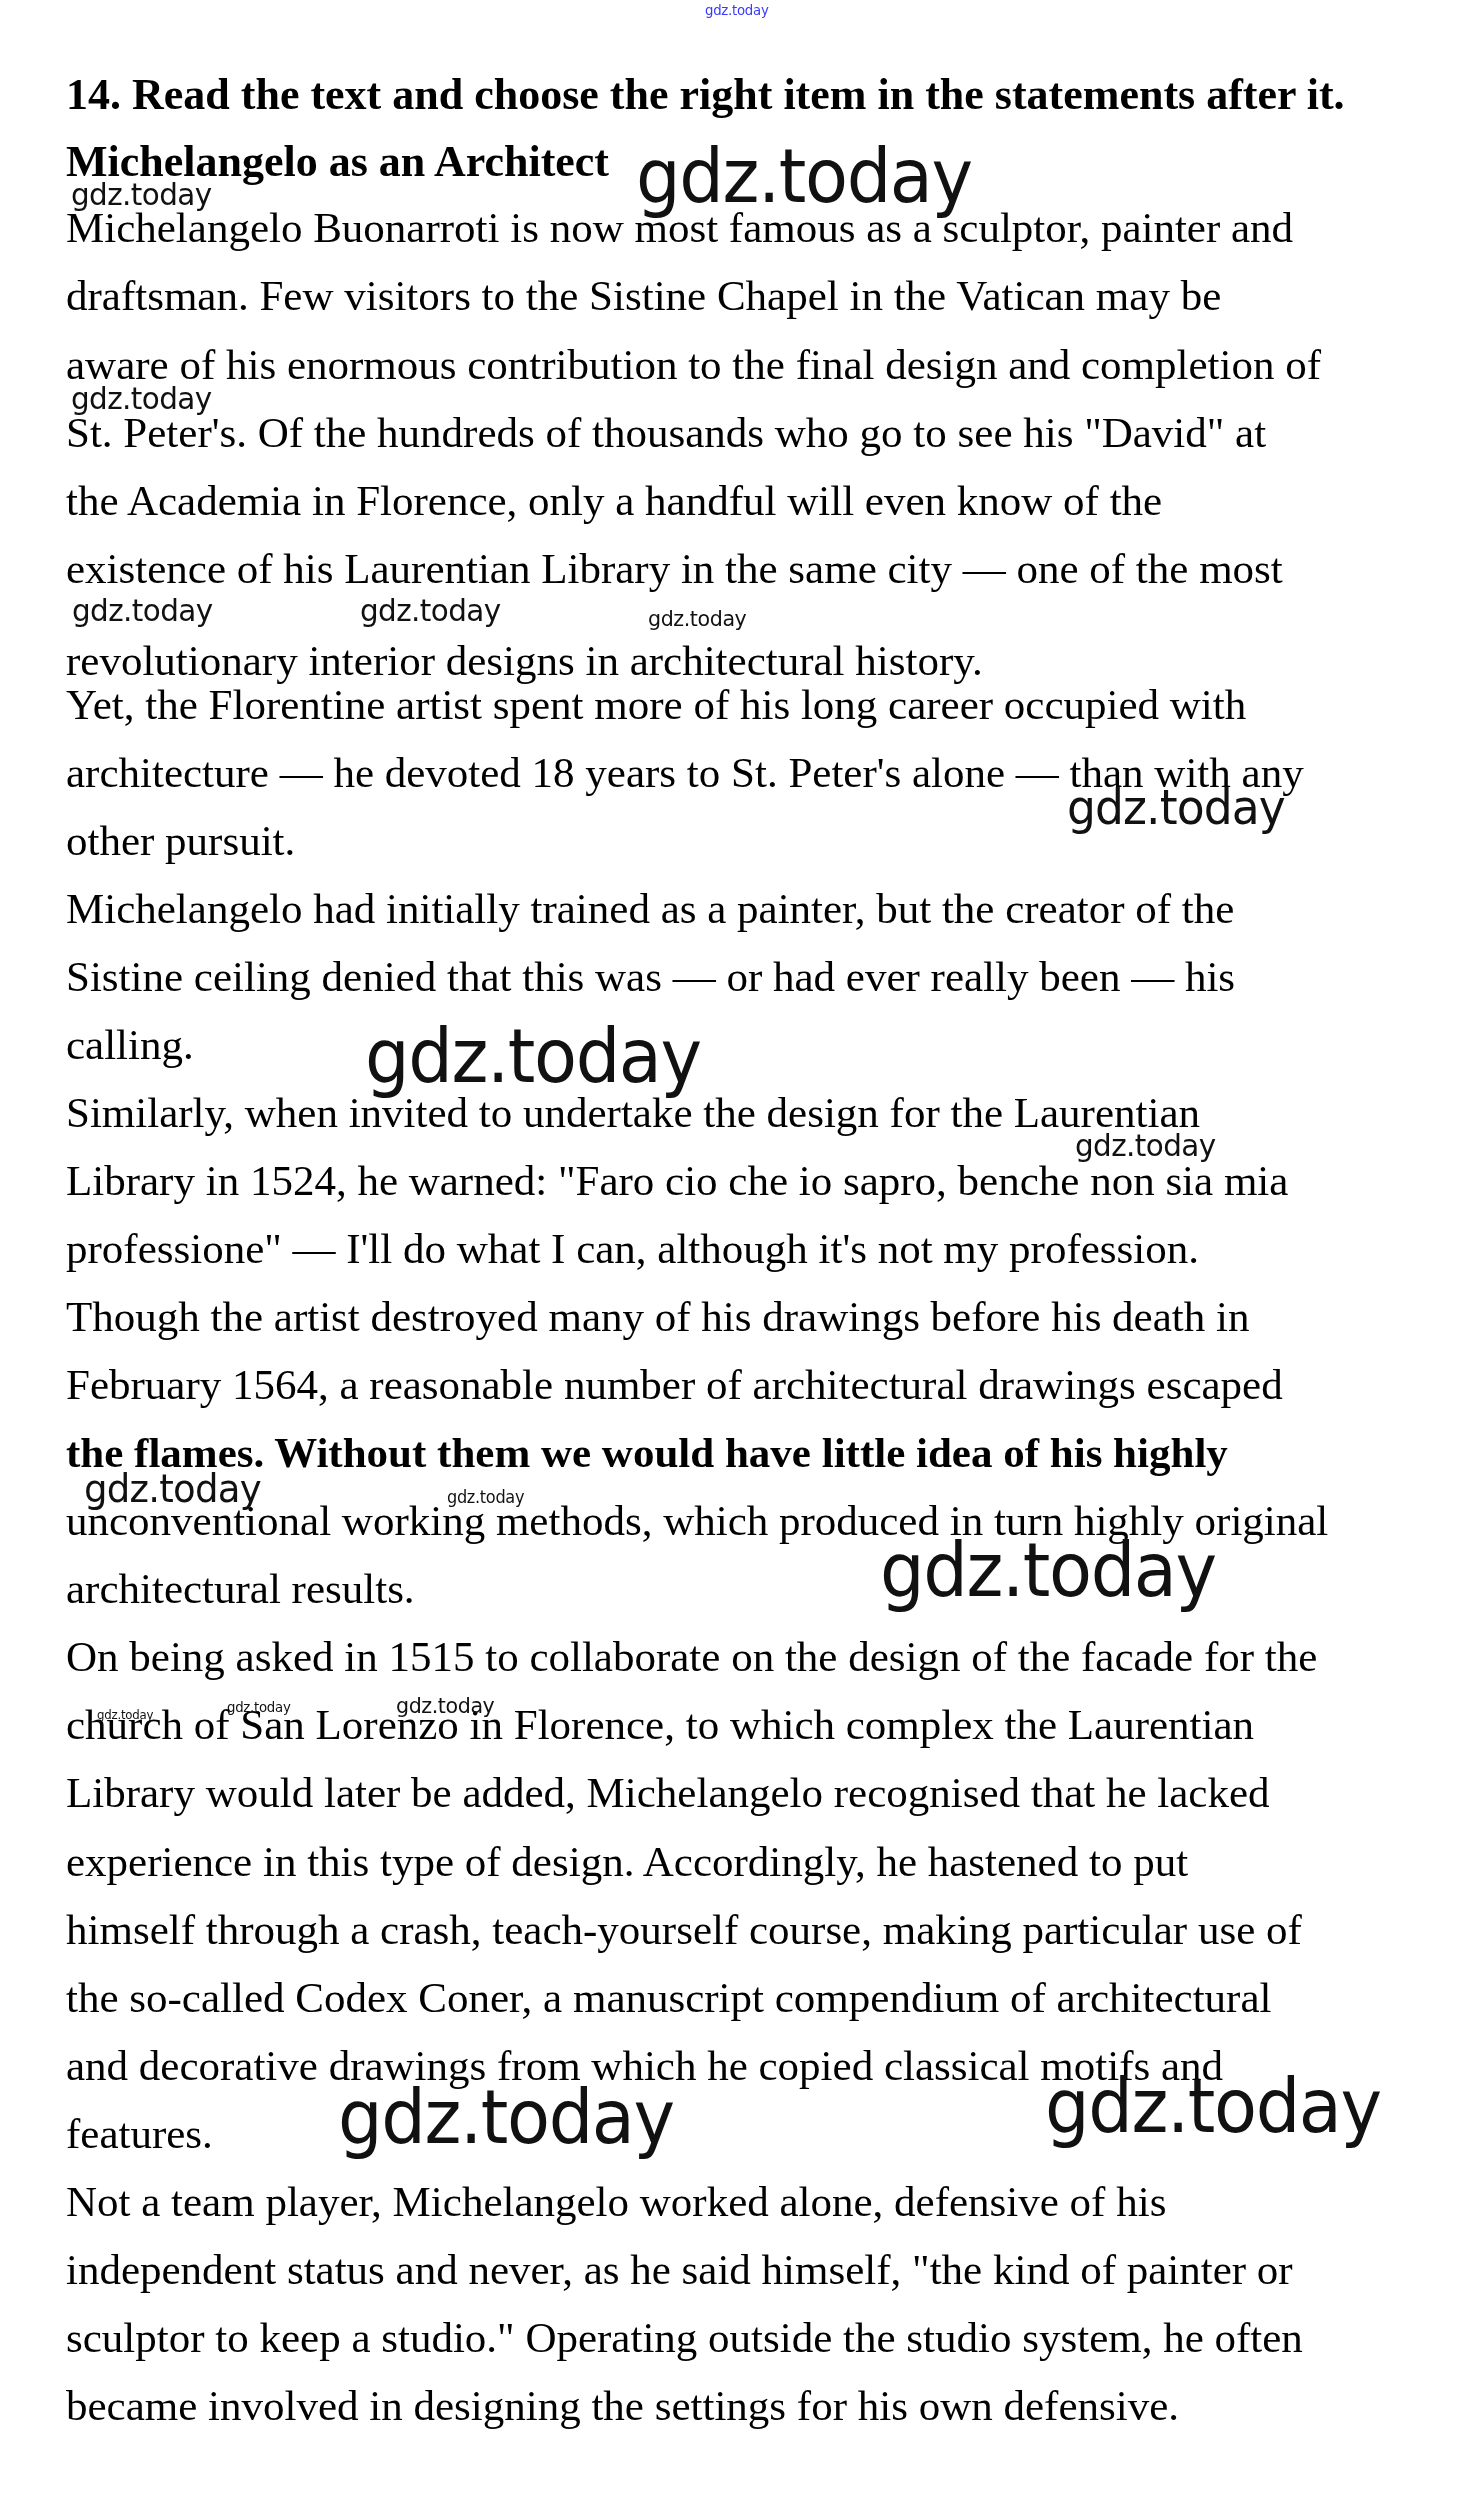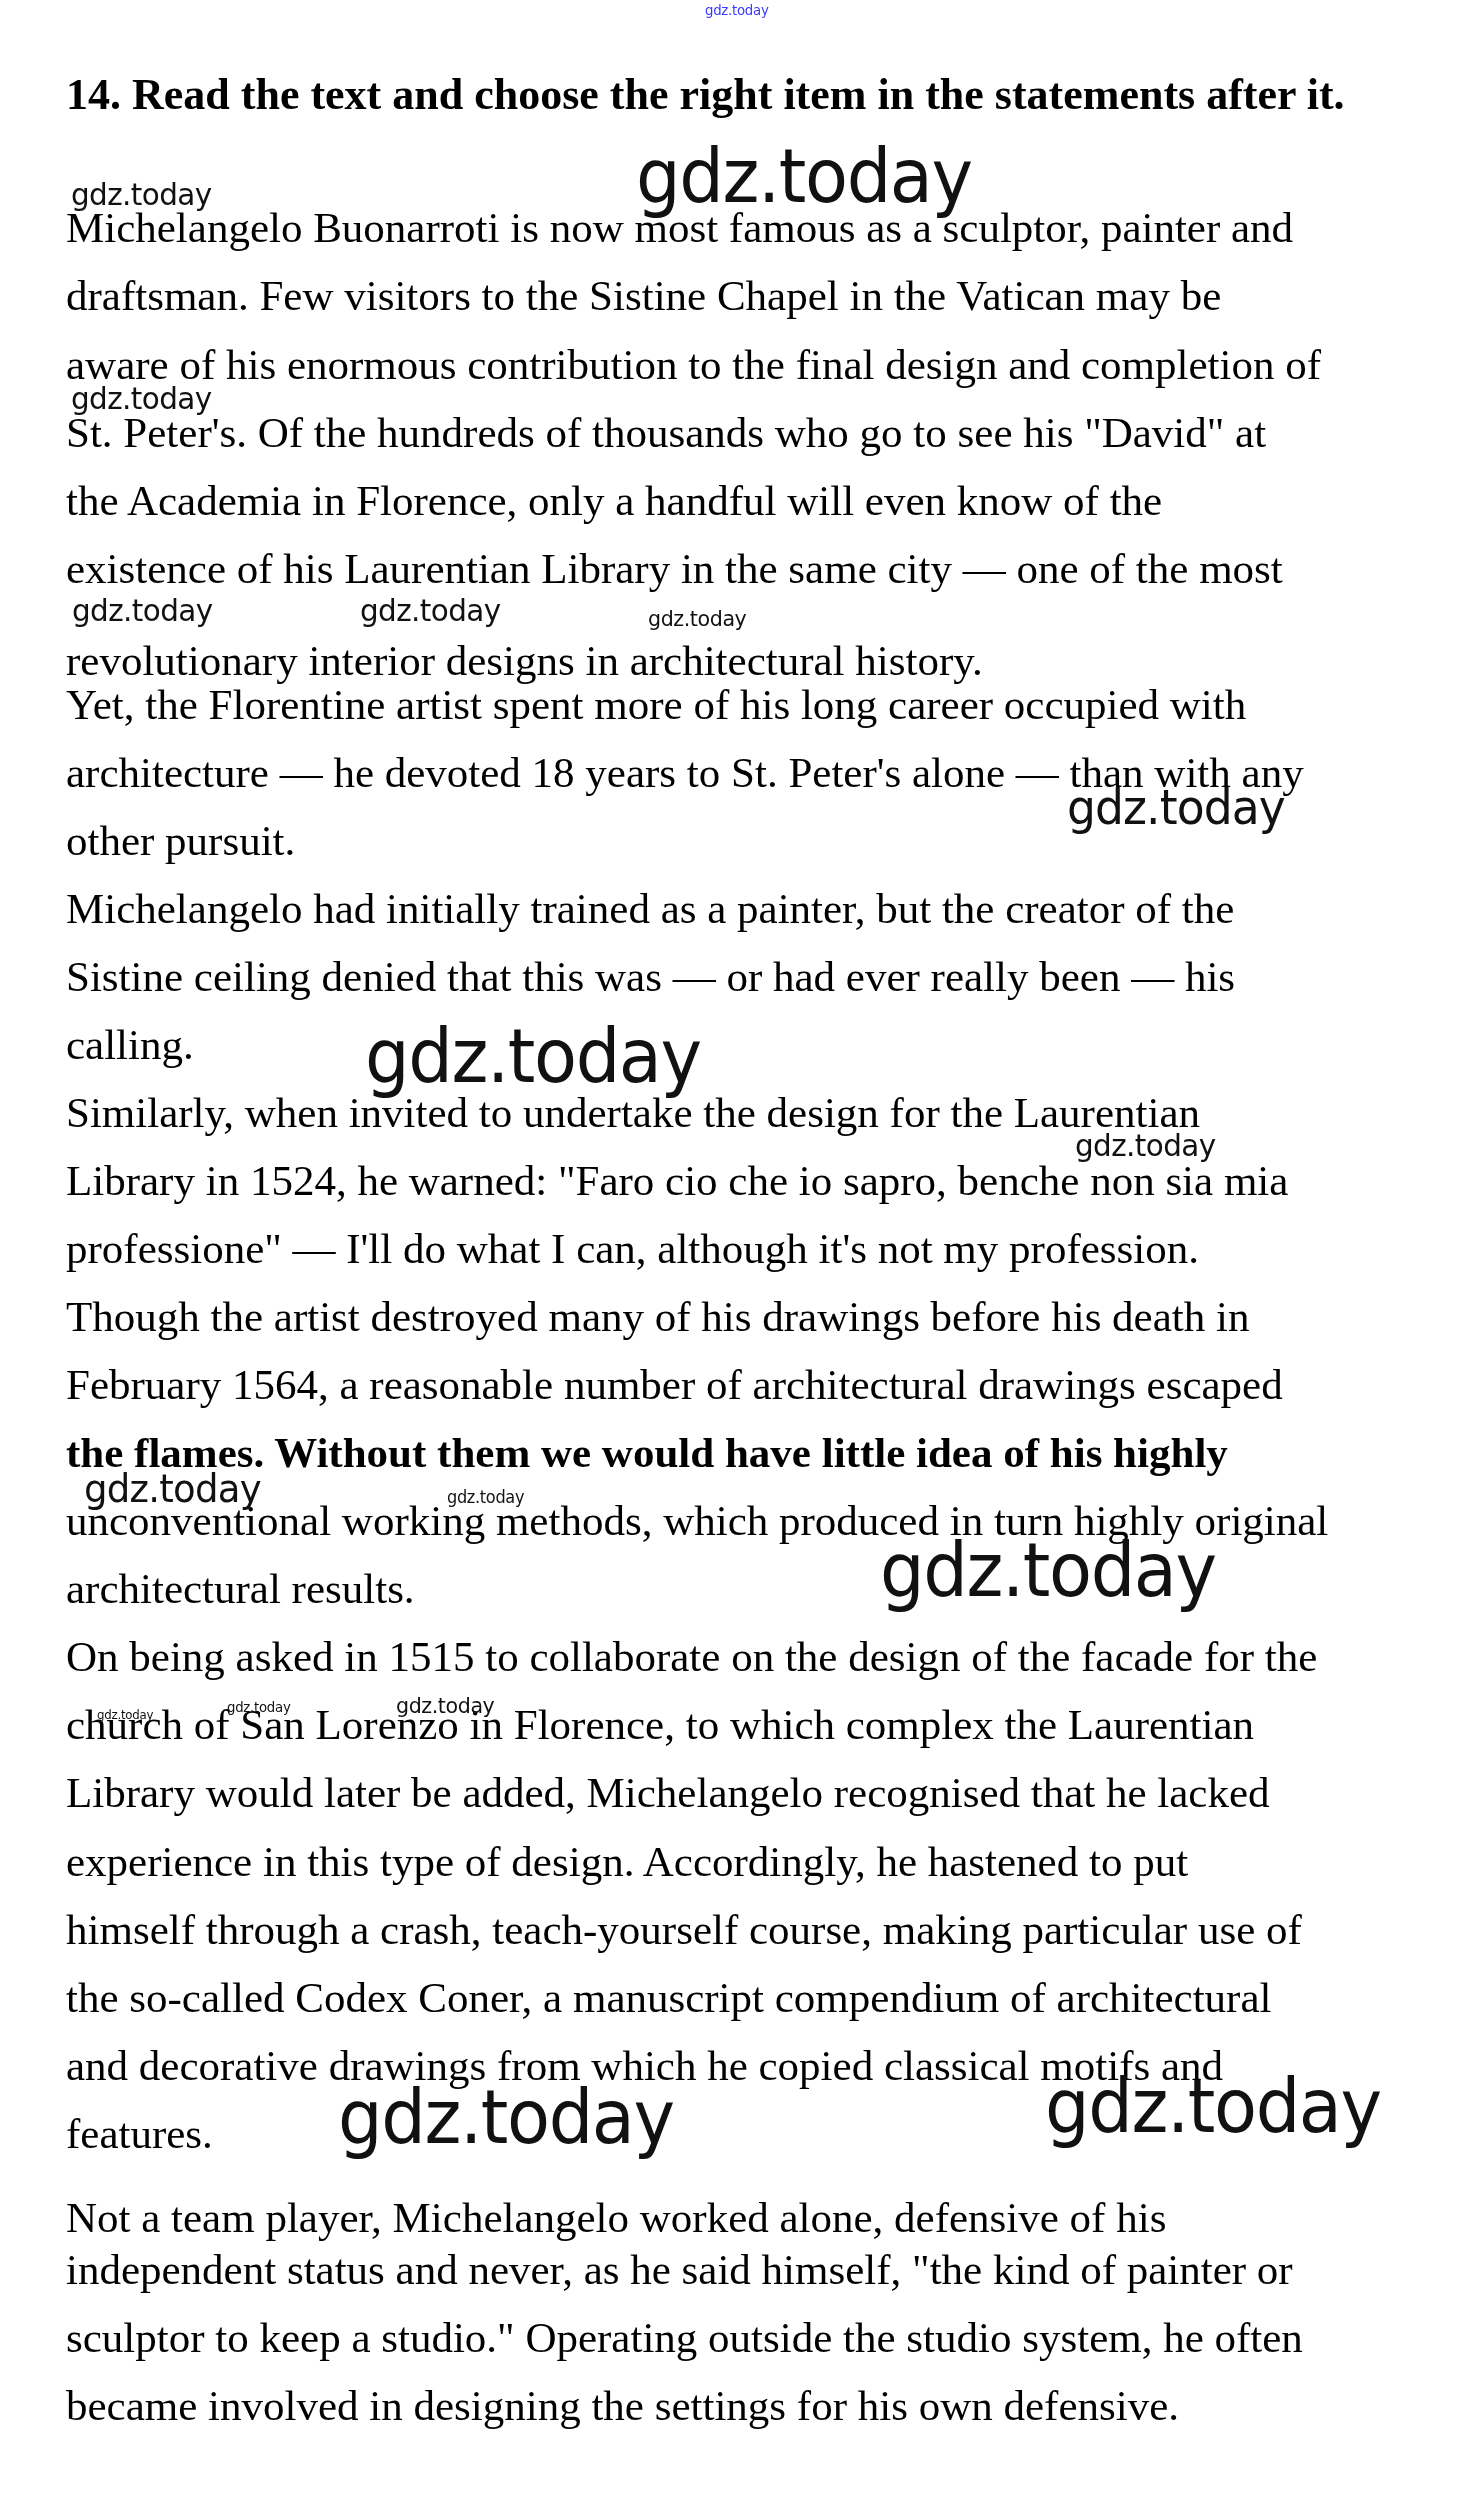--- a/index.html
+++ b/index.html
@@ -21,20 +21,21 @@
 </style>
 </head>
 <body>
 
 <div class="page">
 
   <div class="wm wm-blue" style="left:705px; top:3.1px; font-size:14px;">gdz.today</div>
 
   <div class="line bold" style="top:73px; font-size:44px;">14. Read the text and choose the right item in the statements after it.</div>
 
+  <div class="line bold" style="top:140px; font-size:44px;">Michelangelo as an Architect</div>
 
   <div id="body-text">
       <div class="line" style="top: 206px;">Michelangelo Buonarroti is now most famous as a sculptor, painter and</div>
       <div class="line" style="top: 274px;">draftsman. Few visitors to the Sistine Chapel in the Vatican may be</div>
       <div class="line" style="top: 343px;">aware of his enormous contribution to the final design and completion of</div>
       <div class="line" style="top: 411px;">St. Peter's. Of the hundreds of thousands who go to see his "David" at</div>
       <div class="line" style="top: 479px;">the Academia in Florence, only a handful will even know of the</div>
       <div class="line" style="top: 547px;">existence of his Laurentian Library in the same city — one of the most</div>
       <div class="line" style="top: 639px;">revolutionary interior designs in architectural history.</div>
       <div class="line" style="top: 683px;">Yet, the Florentine artist spent more of his long career occupied with</div>
@@ -52,21 +53,21 @@
       <div class="line" style="top: 1499px;">unconventional working methods, which produced in turn highly original</div>
       <div class="line" style="top: 1567px;">architectural results.</div>
       <div class="line" style="top: 1635px;">On being asked in 1515 to collaborate on the design of the facade for the</div>
       <div class="line" style="top: 1703px;">church of San Lorenzo in Florence, to which complex the Laurentian</div>
       <div class="line" style="top: 1771px;">Library would later be added, Michelangelo recognised that he lacked</div>
       <div class="line" style="top: 1840px;">experience in this type of design. Accordingly, he hastened to put</div>
       <div class="line" style="top: 1908px;">himself through a crash, teach-yourself course, making particular use of</div>
       <div class="line" style="top: 1976px;">the so-called Codex Coner, a manuscript compendium of architectural</div>
       <div class="line" style="top: 2044px;">and decorative drawings from which he copied classical motifs and</div>
       <div class="line" style="top: 2112px;">features.</div>
-      <div class="line" style="top: 2180px; margin-top: 16px;">Not a team player, Michelangelo worked alone, defensive of his</div>
+      <div class="line" style="top: 2180px;">Not a team player, Michelangelo worked alone, defensive of his</div>
       <div class="line" style="top: 2248px;">independent status and never, as he said himself, "the kind of painter or</div>
       <div class="line" style="top: 2316px;">sculptor to keep a studio." Operating outside the studio system, he often</div>
       <div class="line" style="top: 2384px;">became involved in designing the settings for his own defensive.</div>
     </div>
 
   <div class="wm" style="left:636px; top:139px; font-size:74px;">gdz.today</div>
   <div class="wm" style="left:71px; top:179px; font-size:31px;">gdz.today</div>
   <div class="wm" style="left:71px; top:383px; font-size:31px;">gdz.today</div>
   <div class="wm" style="left:72px; top:595px; font-size:31px;">gdz.today</div>
   <div class="wm" style="left:360px; top:595px; font-size:31px;">gdz.today</div>

